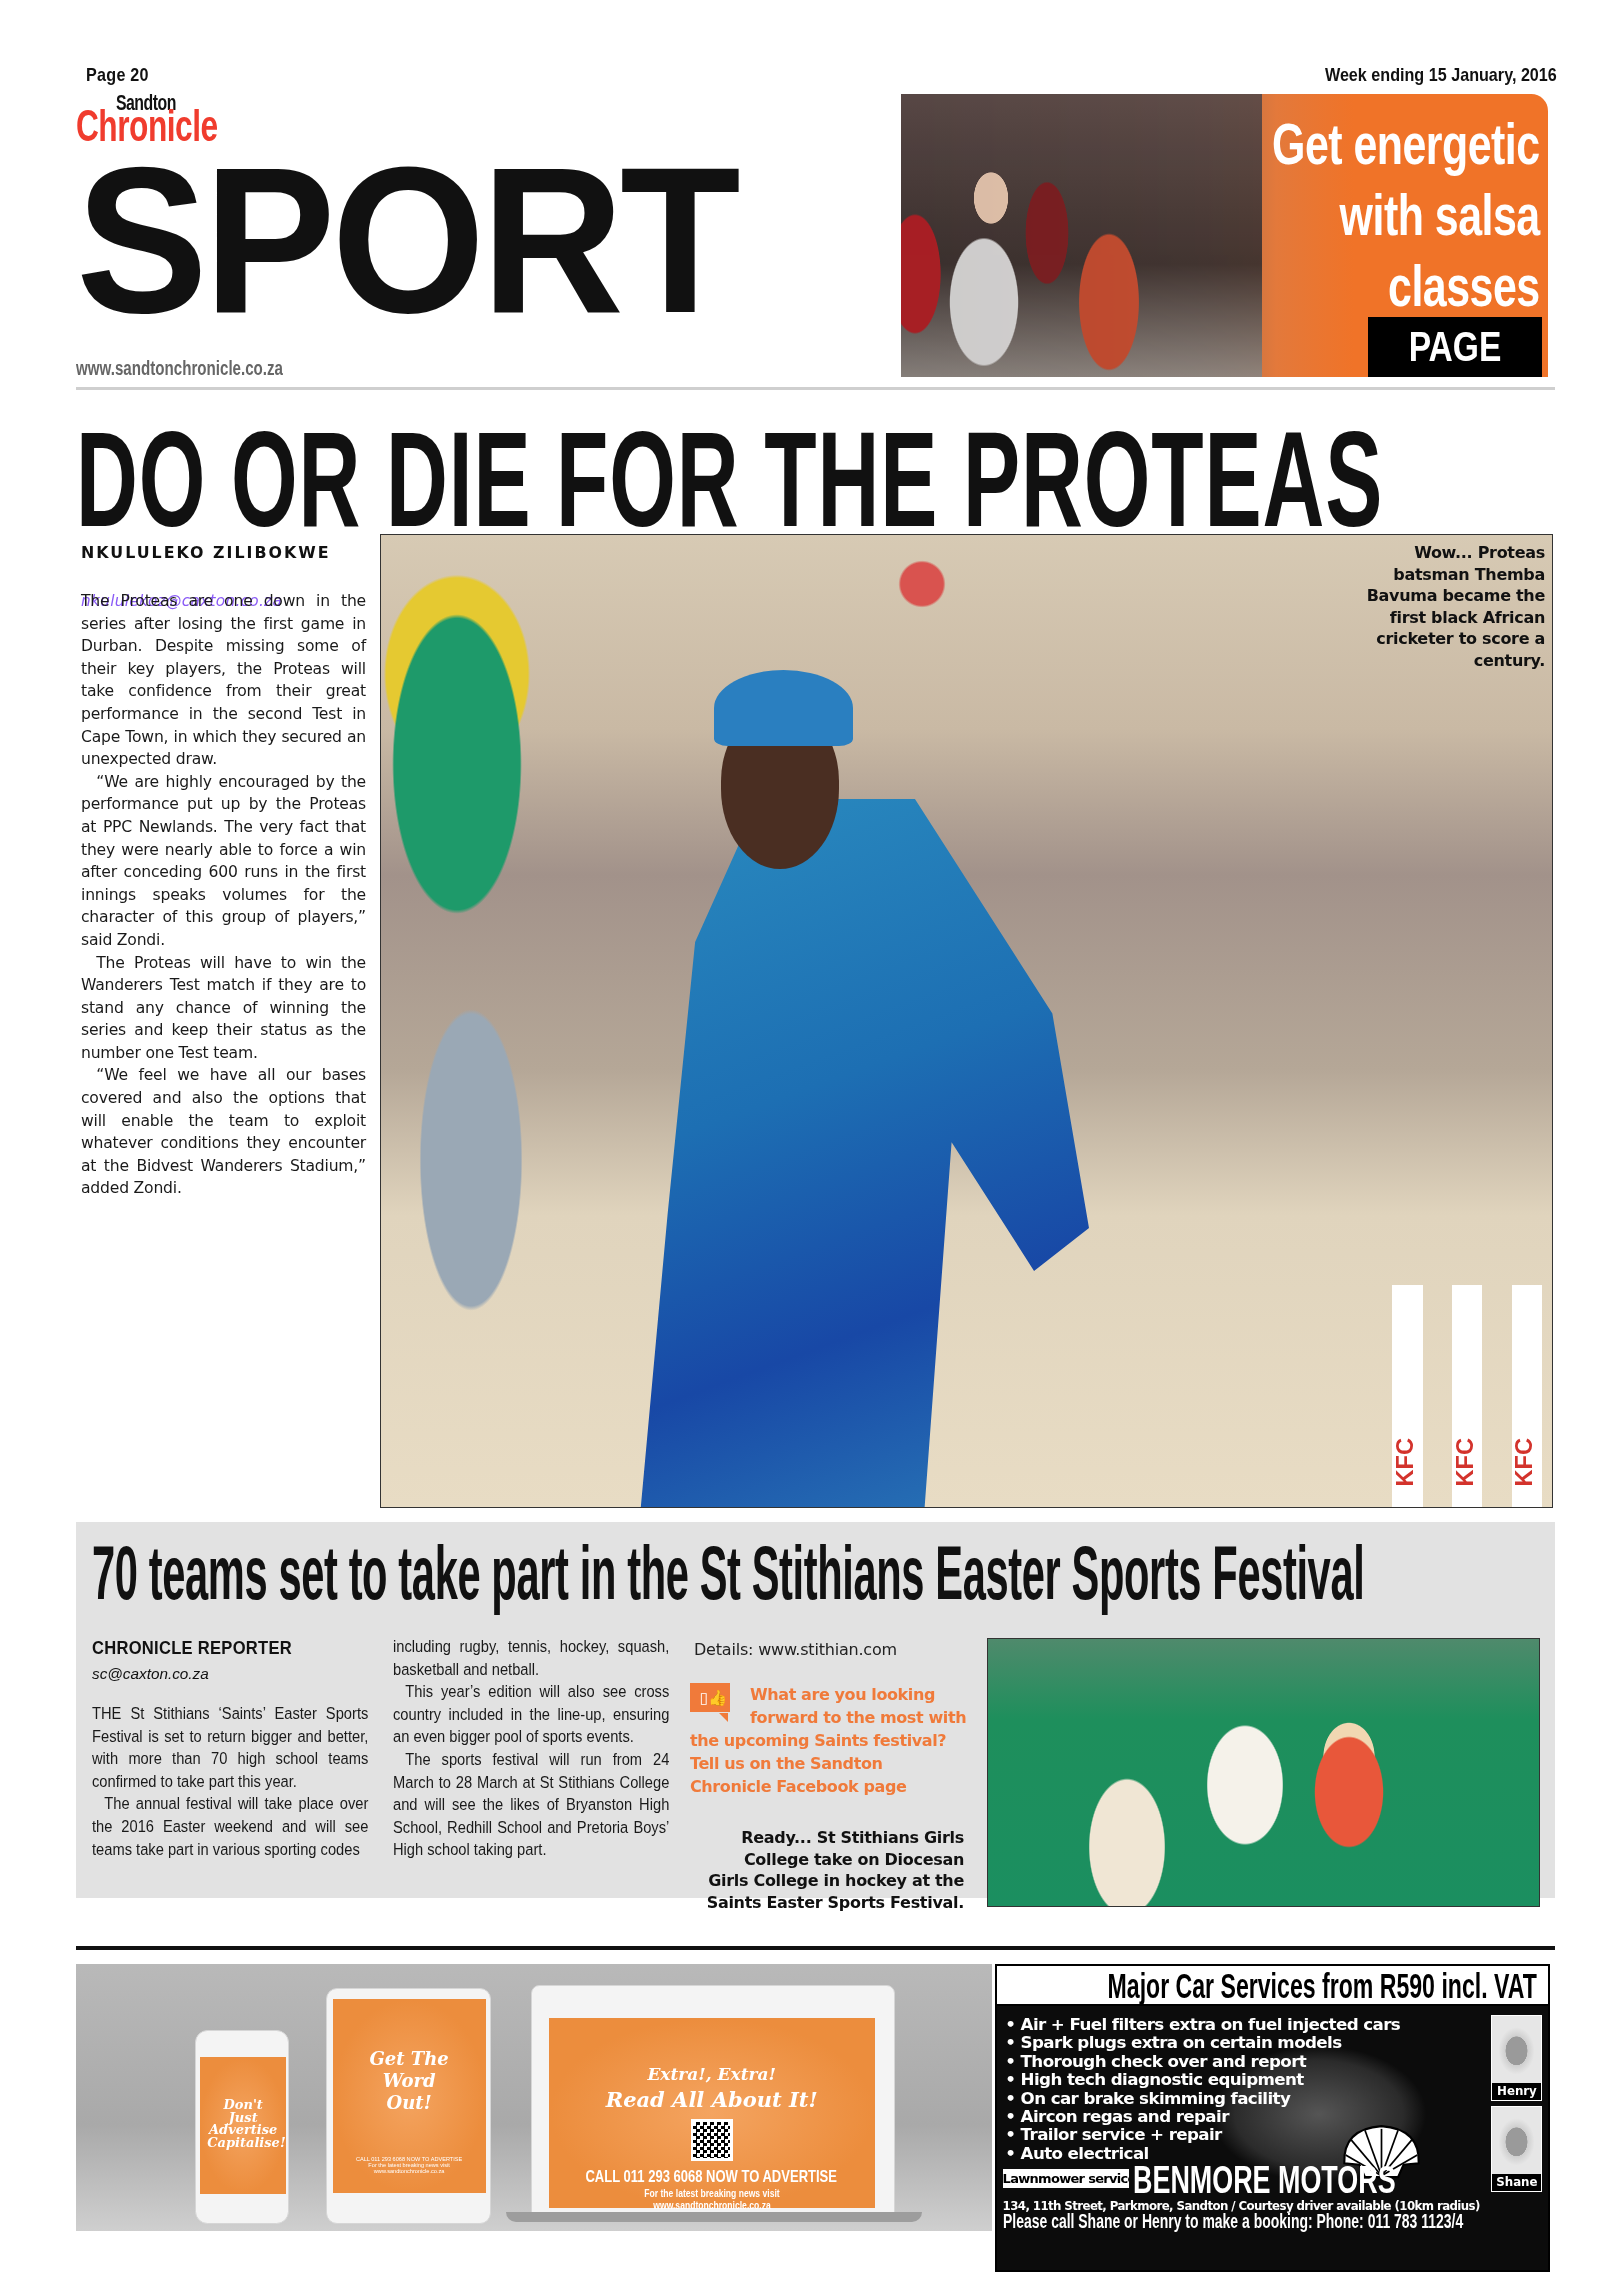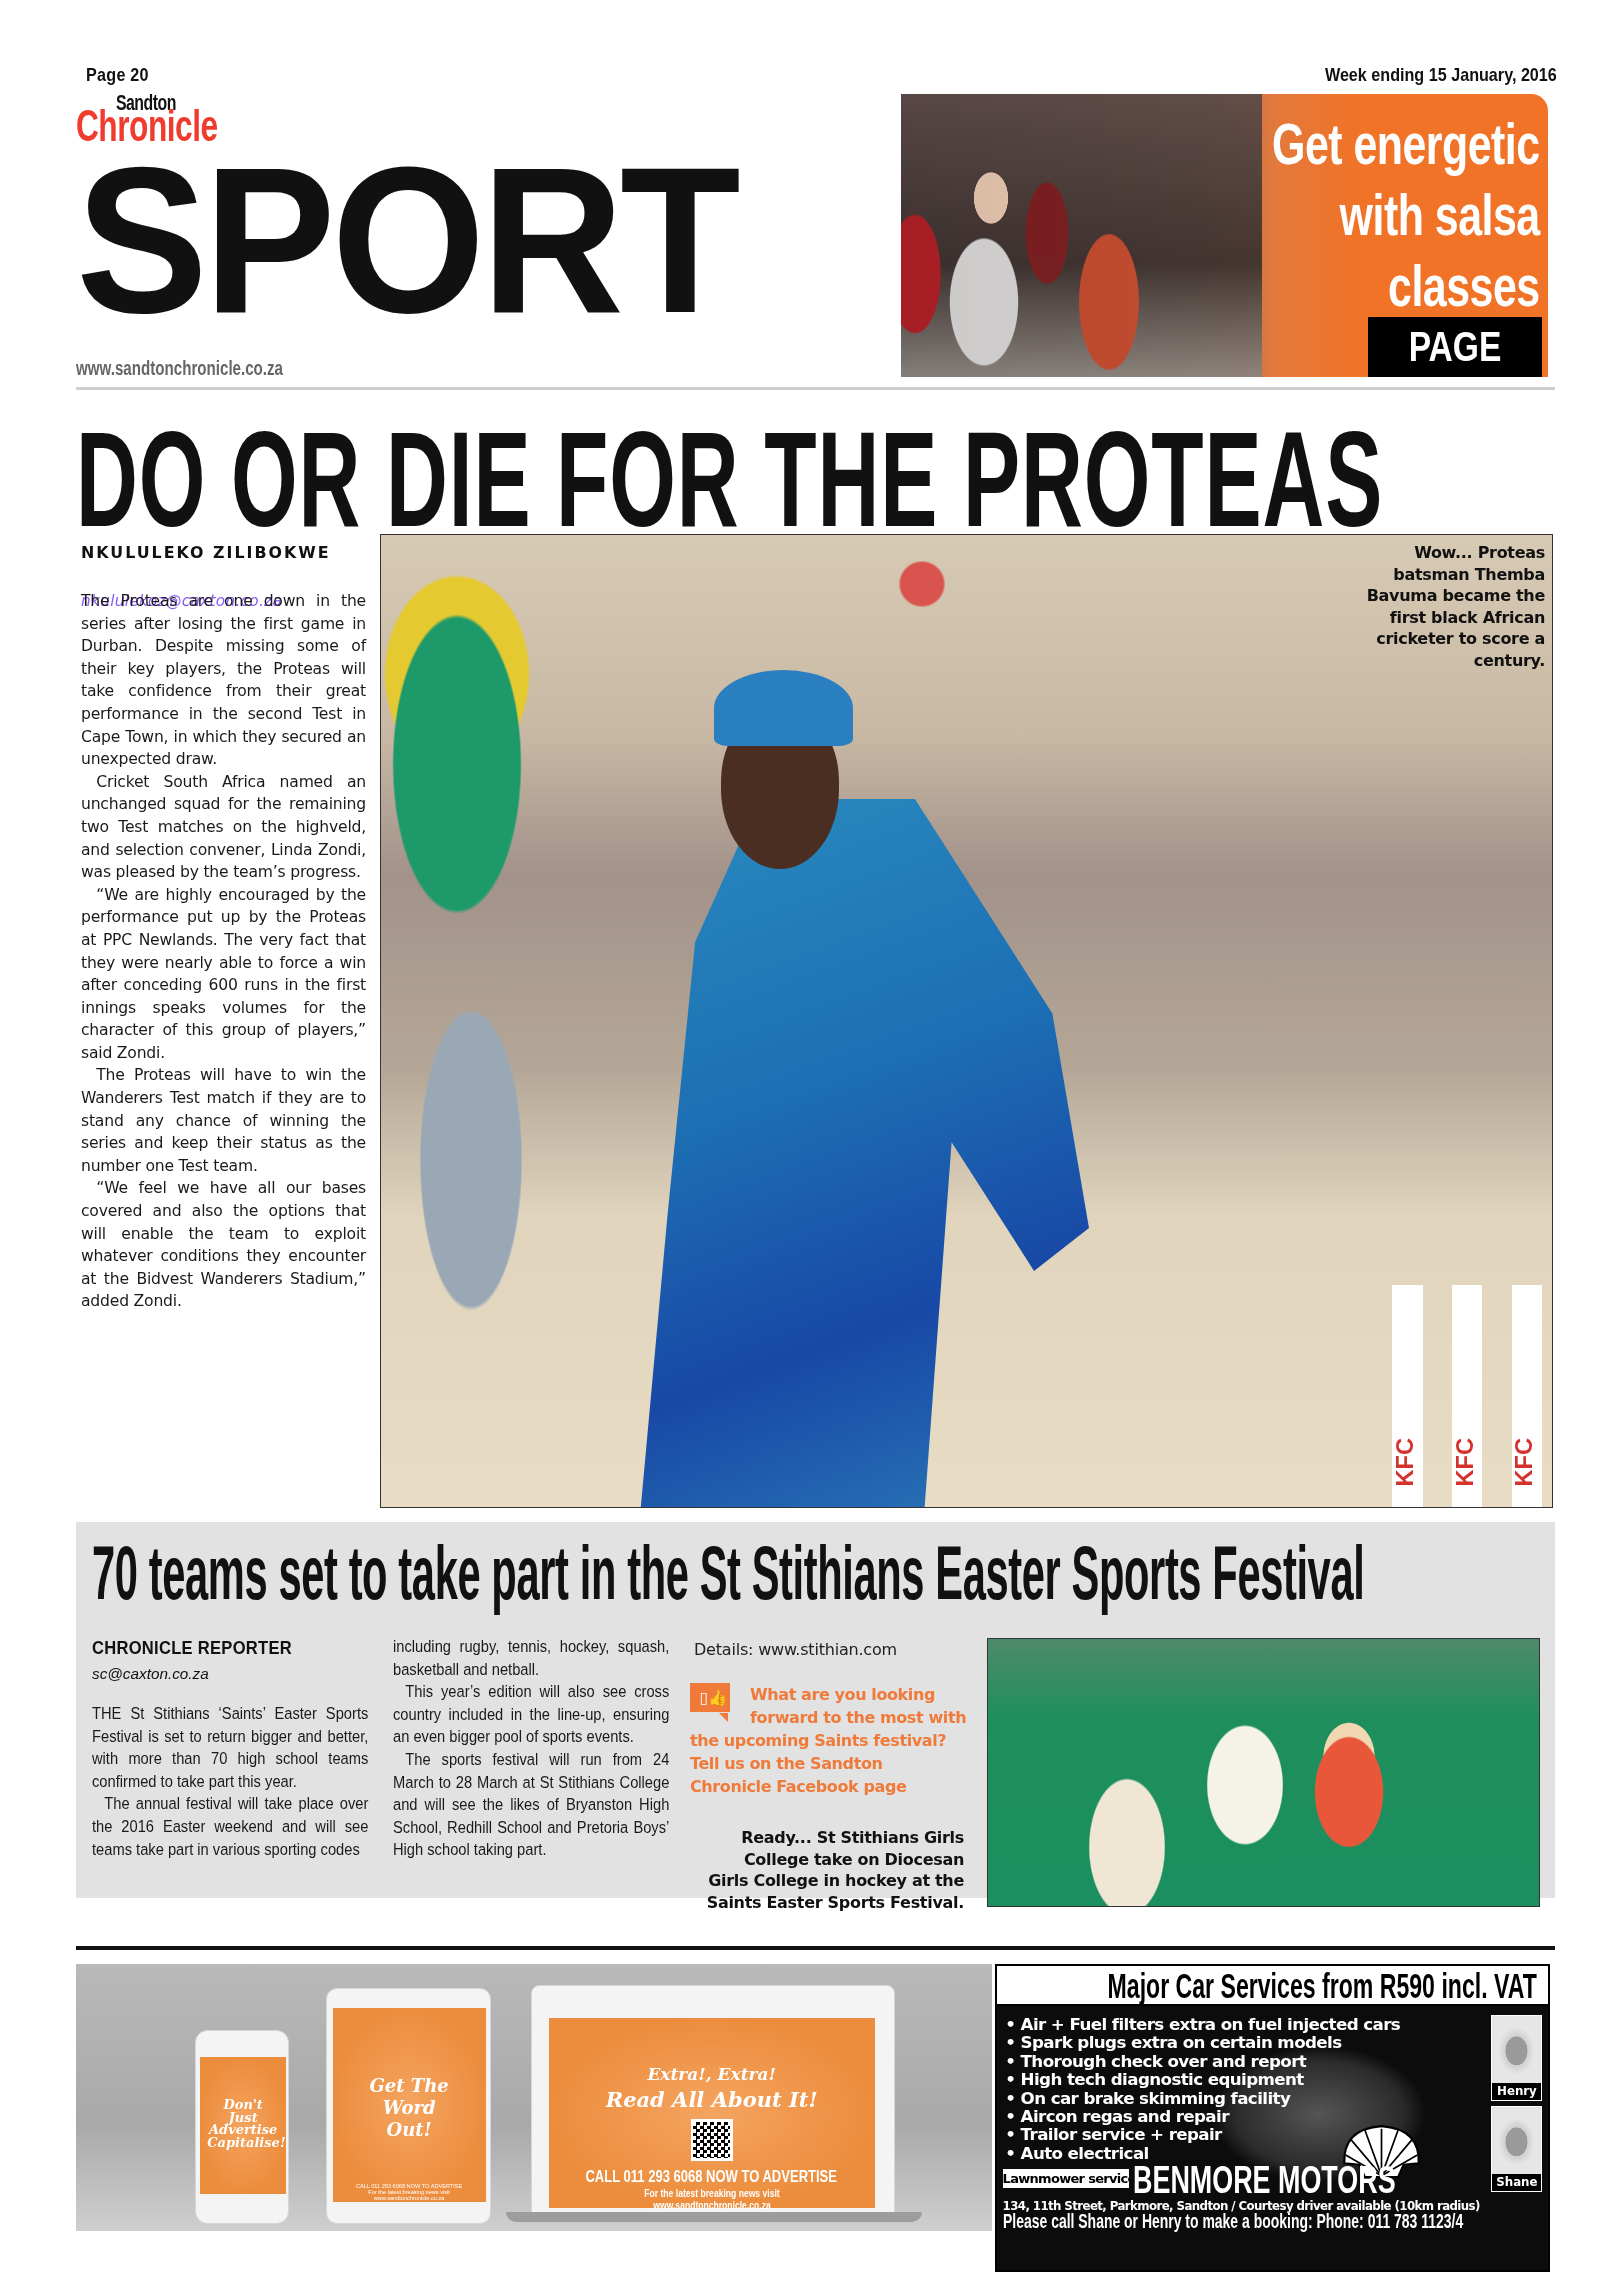--- a/index.html
+++ b/index.html
@@ -139,21 +139,20 @@
     <div>classes</div>
   </div>
   <div class="page-tag"><span>PAGE 19</span></div>
 </div>
 
 <div class="abs main-headline">DO OR DIE FOR THE PROTEAS</div>
 <div class="abs byline">NKULULEKO ZILIBOKWE</div>
 <div class="abs byline-email">nkululekoz@caxton.co.za</div>
 <div class="abs article">
   <p>The Proteas are one down in the series after losing the first game in Durban. Despite missing some of their key players, the Proteas will take confidence from their great performance in the second Test in Cape Town, in which they secured an unexpected draw.</p>
-  <p>Cricket South Africa named an unchanged squad for the remaining two Test matches on the highveld, and selection convener, Linda Zondi, was pleased by the team’s progress.</p>
   <p>“We are highly encouraged by the performance put up by the Proteas at PPC Newlands. The very fact that they were nearly able to force a win after conceding 600 runs in the first innings speaks volumes for the character of this group of players,” said Zondi.</p>
   <p>The Proteas will have to win the Wanderers Test match if they are to stand any chance of winning the series and keep their status as the number one Test team.</p>
   <p>“We feel we have all our bases covered and also the options that will enable the team to exploit whatever conditions they encounter at the Bidvest Wanderers Stadium,” added Zondi.</p>
 </div>
 
 <div class="abs main-photo">
   <div class="player-body"></div>
   <div class="player-head"></div>
   <div class="player-cap"></div>
   <div class="stumps"></div>
@@ -191,21 +190,21 @@
 
 <div class="abs rule-black"></div>
 
 <div class="abs ad-devices">
   <div class="device" style="left:119px; top:66px; width:94px; height:194px; border-radius:12.5px;">
     <div class="screen" style="left:4.2px; top:26px; width:86px; height:137px; padding-top:42px;">
       <div class="script" style="font-size:13px; line-height:12.5px; padding:0 7px;">Don't Just Advertise Capitalise!</div>
     </div>
   </div>
   <div class="device" style="left:250px; top:24px; width:165px; height:236px; border-radius:11px;">
-    <div class="screen" style="left:5.6px; top:19px; width:153px; height:194px; padding-top:67px;">
+    <div class="screen" style="left:5.6px; top:10px; width:153px; height:194px; padding-top:49px;">
       <div class="script" style="font-size:18px; line-height:22px; padding:0 28px;">Get The Word Out!</div>
       <div class="small-print" style="margin-top:42px;">CALL 011 293 6068 NOW TO ADVERTISE</div>
       <div class="small-print" style="padding:0 14px;">For the latest breaking news visit www.sandtonchronicle.co.za</div>
     </div>
   </div>
   <div class="device" style="left:455px; top:21px; width:364px; height:229px; border-radius:8.3px 8.3px 0 0;">
     <div class="screen" style="left:16.7px; top:32px; width:326px; height:190px; padding-top:44px;">
       <div class="script" style="font-size:17px; line-height:25px;">Extra!, Extra!</div>
       <div class="script" style="font-size:21px; line-height:25px;">Read All About It!</div>
       <div style="margin:7px auto 5.6px; width:42px; height:42px; background:#fff; padding:2.8px;">

